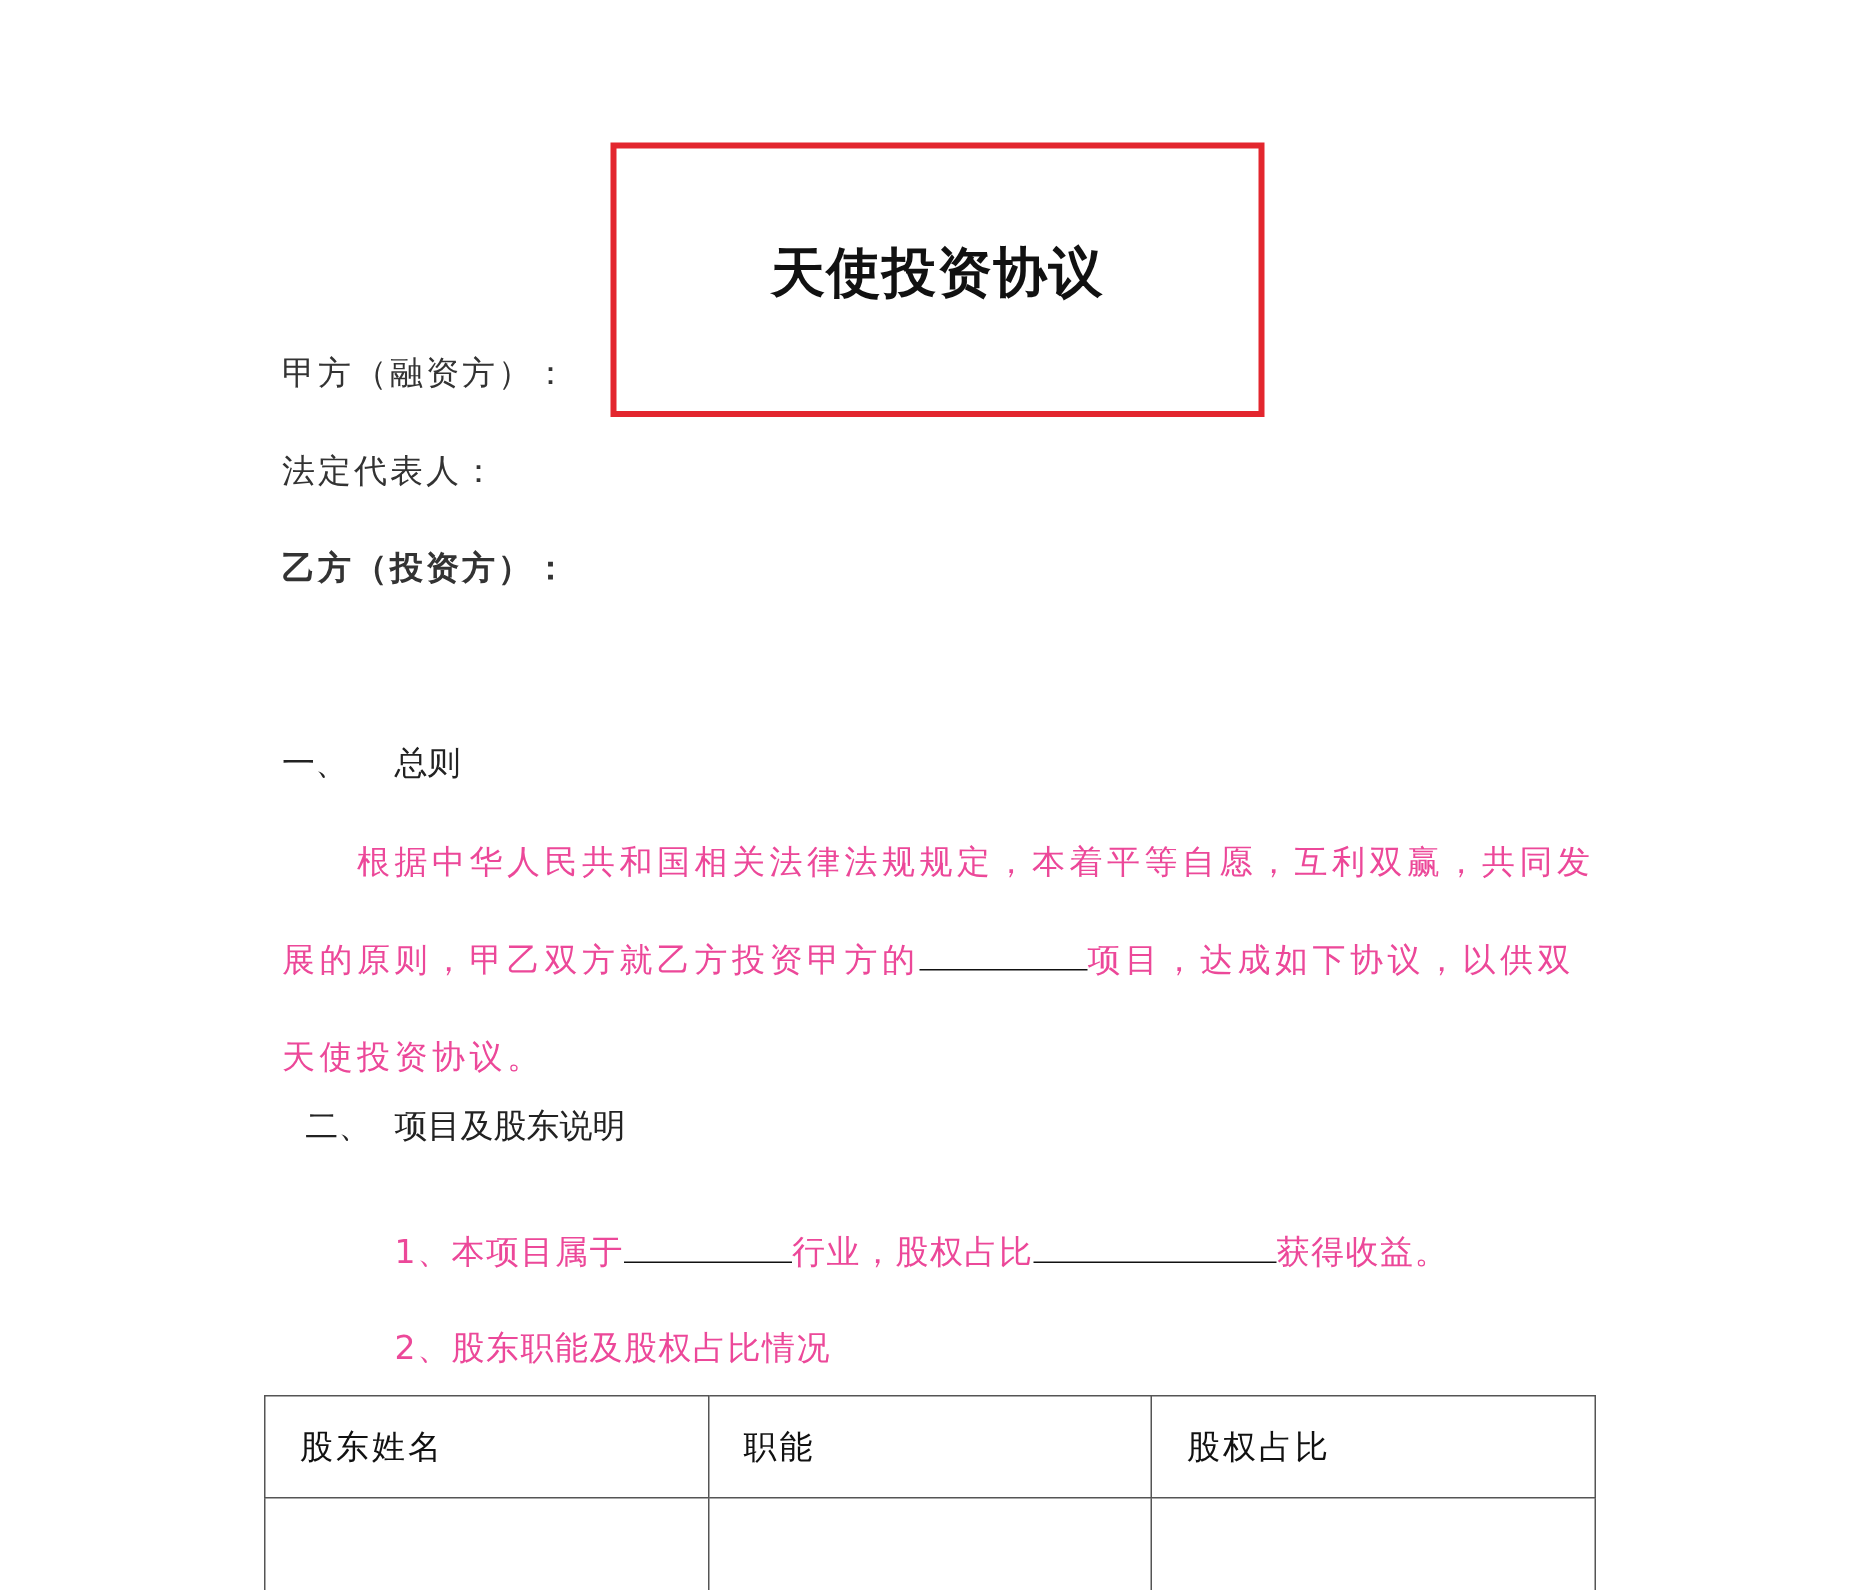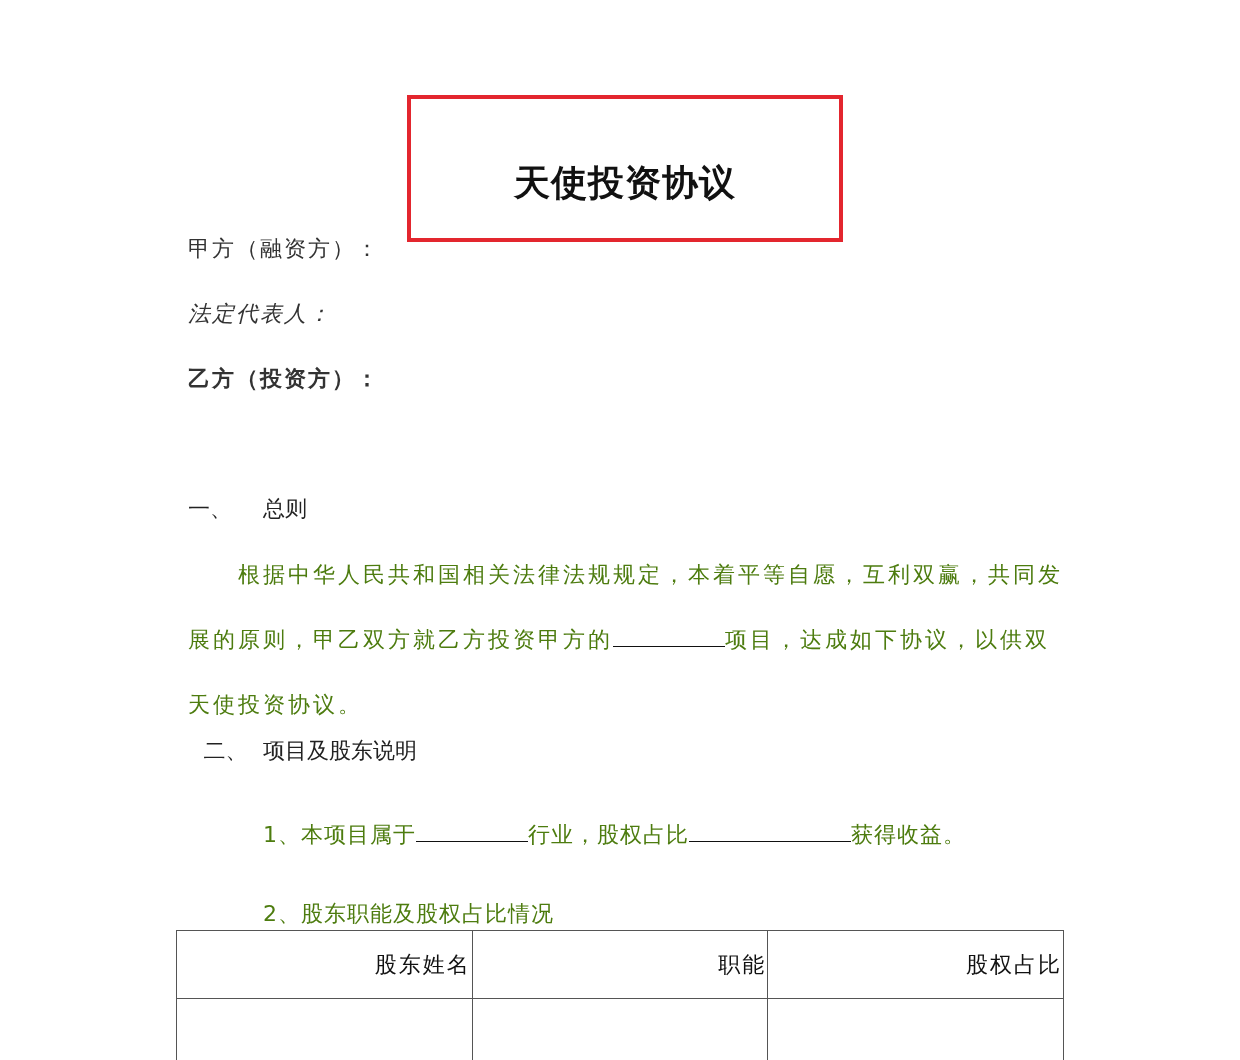--- a/index.html
+++ b/index.html
@@ -2,83 +2,83 @@
 <html><head>
   <meta charset="utf-8">
   <style>
     html, body { margin: 0; padding: 0; background: #ffffff; }
     body {
       width: 1240px; height: 1060px; overflow: hidden; position: relative;
       font-family: "DejaVu Sans", "Liberation Sans", sans-serif;
       color: #111;
     }
     .title-box {
-      position: absolute; left: 407px; top: 95px; width: 436px; height: 147px;
+      position: absolute; left: 407px; top: 95px; width: 436px; height: 183px;
       border: 4px solid #e3262e; box-sizing: border-box;
     }
     .title {
       position: absolute; left: 0; right: 0; top: 62px; text-align: center;
       font-size: 36px; font-weight: bold; letter-spacing: 1px; color: #111;
       line-height: 44px;
     }
     .party {
       position: absolute; left: 188px; font-size: 22px; color: #333; letter-spacing: 2px;
     }
     .heading {
       position: absolute; left: 188px; font-size: 22px; color: #222;
     }
     .heading .num { display: inline-block; width: 75px; }
     .para {
-      position: absolute; left: 188px; font-size: 22px; color: #4d7c0f; letter-spacing: 3px; white-space: nowrap; text-align: center;
+      position: absolute; left: 188px; font-size: 22px; color: #ec4899; letter-spacing: 3px; white-space: nowrap; text-align: center;
     }
     .blank {
       display: inline-block; border-bottom: 1.5px solid #111; vertical-align: baseline; height: 18px;
     }
     table.holders {
       position: absolute; left: 176px; top: 930px; width: 888px;
       border-collapse: collapse; table-layout: fixed;
     }
     table.holders td, table.holders th {
-      border: 1px solid #555; text-align: right; font-size: 22px; font-weight: normal; color: #111;
+      border: 1px solid #555; text-align: left; font-size: 22px; font-weight: normal; color: #111;
       letter-spacing: 2px;
       padding-left: 23px;
     }
     table.holders th { height: 65px; }
     table.holders td { height: 70px; }
   </style>
 </head>
 <body>
 
 <div class="title-box">
   <div class="title">天使投资协议</div>
 </div>
 
 <div class="party" style="top:234px;">甲方（融资方）：</div>
-<div class="party" style="top:299px;font-style:italic;">法定代表人：</div>
+<div class="party" style="top:299px;">法定代表人：</div>
 <div class="party" style="top:364px;font-weight:bold;">乙方（投资方）：</div>
 
 <div class="heading" style="top:494px;">
   <span class="num">一、</span><span>总则</span>
 </div>
 
 <div class="para" style="top:560px; left:238px;">根据中华人民共和国相关法律法规规定，本着平等自愿，互利双赢，共同发</div>
 <div class="para" style="top:625px;">
   <span>展的原则，甲乙双方就乙方投资甲方的</span><span class="blank" style="width:112px;"></span><span>项目，达成如下协议，以供双</span>
 </div>
 <div class="para" style="top:690px;">天使投资协议。</div>
 
 <div class="heading" style="top:736px;text-align:center;">
   <span class="num">二、</span><span>项目及股东说明</span>
 </div>
 
 <div class="para" style="top:820px; left:263px; letter-spacing:1px;">
   <span>1、本项目属于</span><span class="blank" style="width:112px;"></span><span>行业，股权占比</span><span class="blank" style="width:162px;"></span><span>获得收益。</span>
 </div>
 
-<div class="para" style="top:884px; left:263px; letter-spacing:1px;margin-top:15px;">2、股东职能及股权占比情况</div>
+<div class="para" style="top:884px; left:263px; letter-spacing:1px;">2、股东职能及股权占比情况</div>
 
 <table class="holders">
   <thead>
     <tr>
       <th>股东姓名</th>
       <th>职能</th>
       <th>股权占比</th>
     </tr>
   </thead>
   <tbody>

